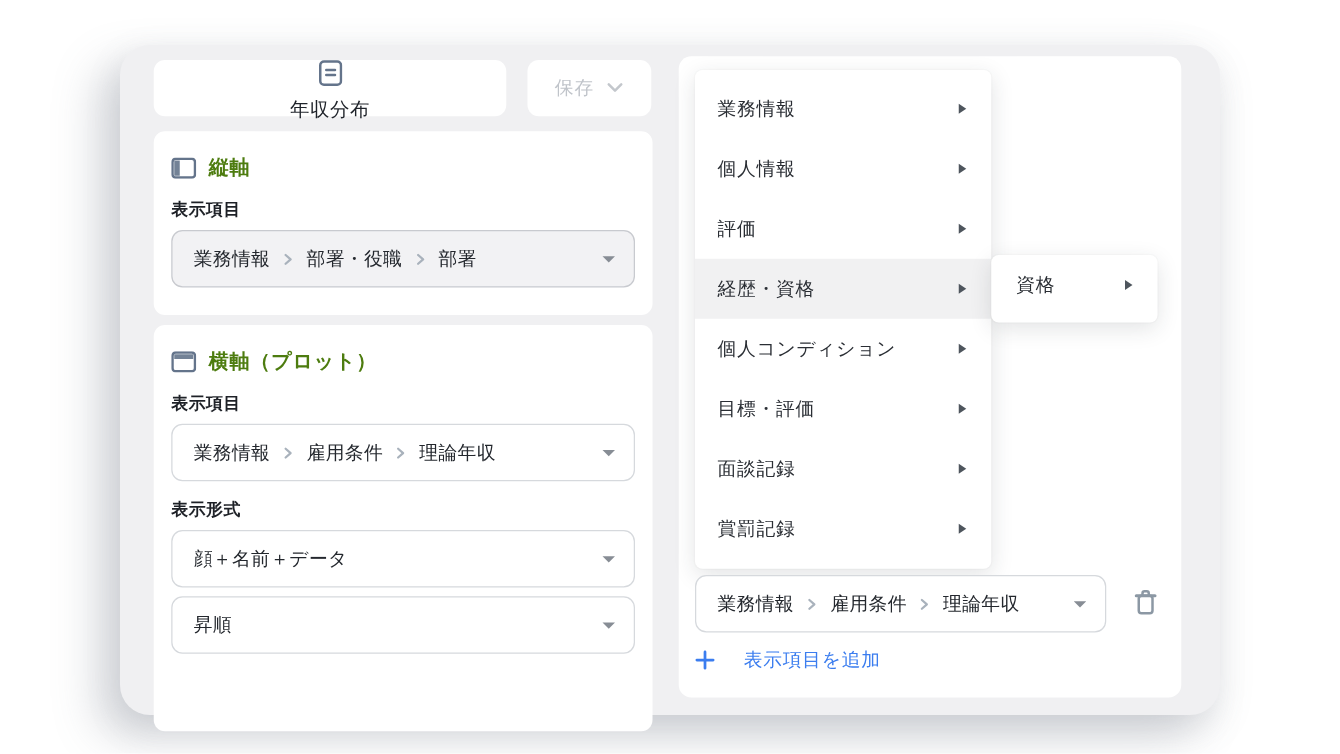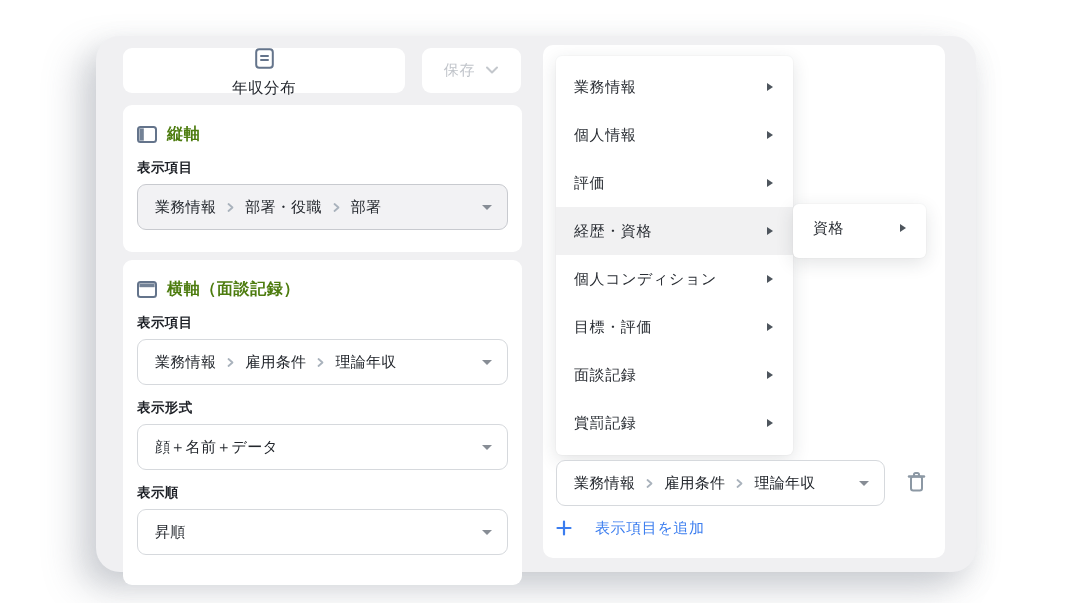--- a/index.html
+++ b/index.html
@@ -163,21 +163,21 @@
   </div>
 
   <div class="card h-card">
     <div class="sec-head">
       <span style="display:flex;">
         <svg width="20" height="17" viewBox="0 0 20 17" fill="none">
           <rect x="1" y="1" width="18" height="15" rx="2.5" stroke="#64748B" stroke-width="2"></rect>
           <rect x="2.4" y="2.4" width="15.2" height="3.8" fill="#64748B" opacity="0.9"></rect>
         </svg>
       </span>
-      <span class="sec-title">横軸（面談記録）</span>
+      <span class="sec-title">横軸（プロット）</span>
     </div>
 
     <div class="field-label">表示項目</div>
     <div class="select">
       <span class="crumb">業務情報</span>
       <span class="sep">
           <svg width="9" height="11" viewBox="0 0 9 11" fill="none">
             <path d="M2.5 2l4 3.5-4 3.5" stroke="#A9B2BC" stroke-width="1.8" stroke-linecap="round" stroke-linejoin="round"></path>
           </svg>
         </span>
@@ -190,21 +190,20 @@
       <span class="crumb">理論年収</span>
       <span class="caret"></span>
     </div>
 
     <div class="field-label">表示形式</div>
     <div class="select">
       <span class="crumb">顔＋名前＋データ</span>
       <span class="caret"></span>
     </div>
 
-    <div class="field-label">表示順</div>
     <div class="select">
       <span class="crumb">昇順</span>
       <span class="caret"></span>
     </div>
   </div>
 
   <div class="card r-card"></div>
 
   <div class="menu">
     <div class="menu-item">

